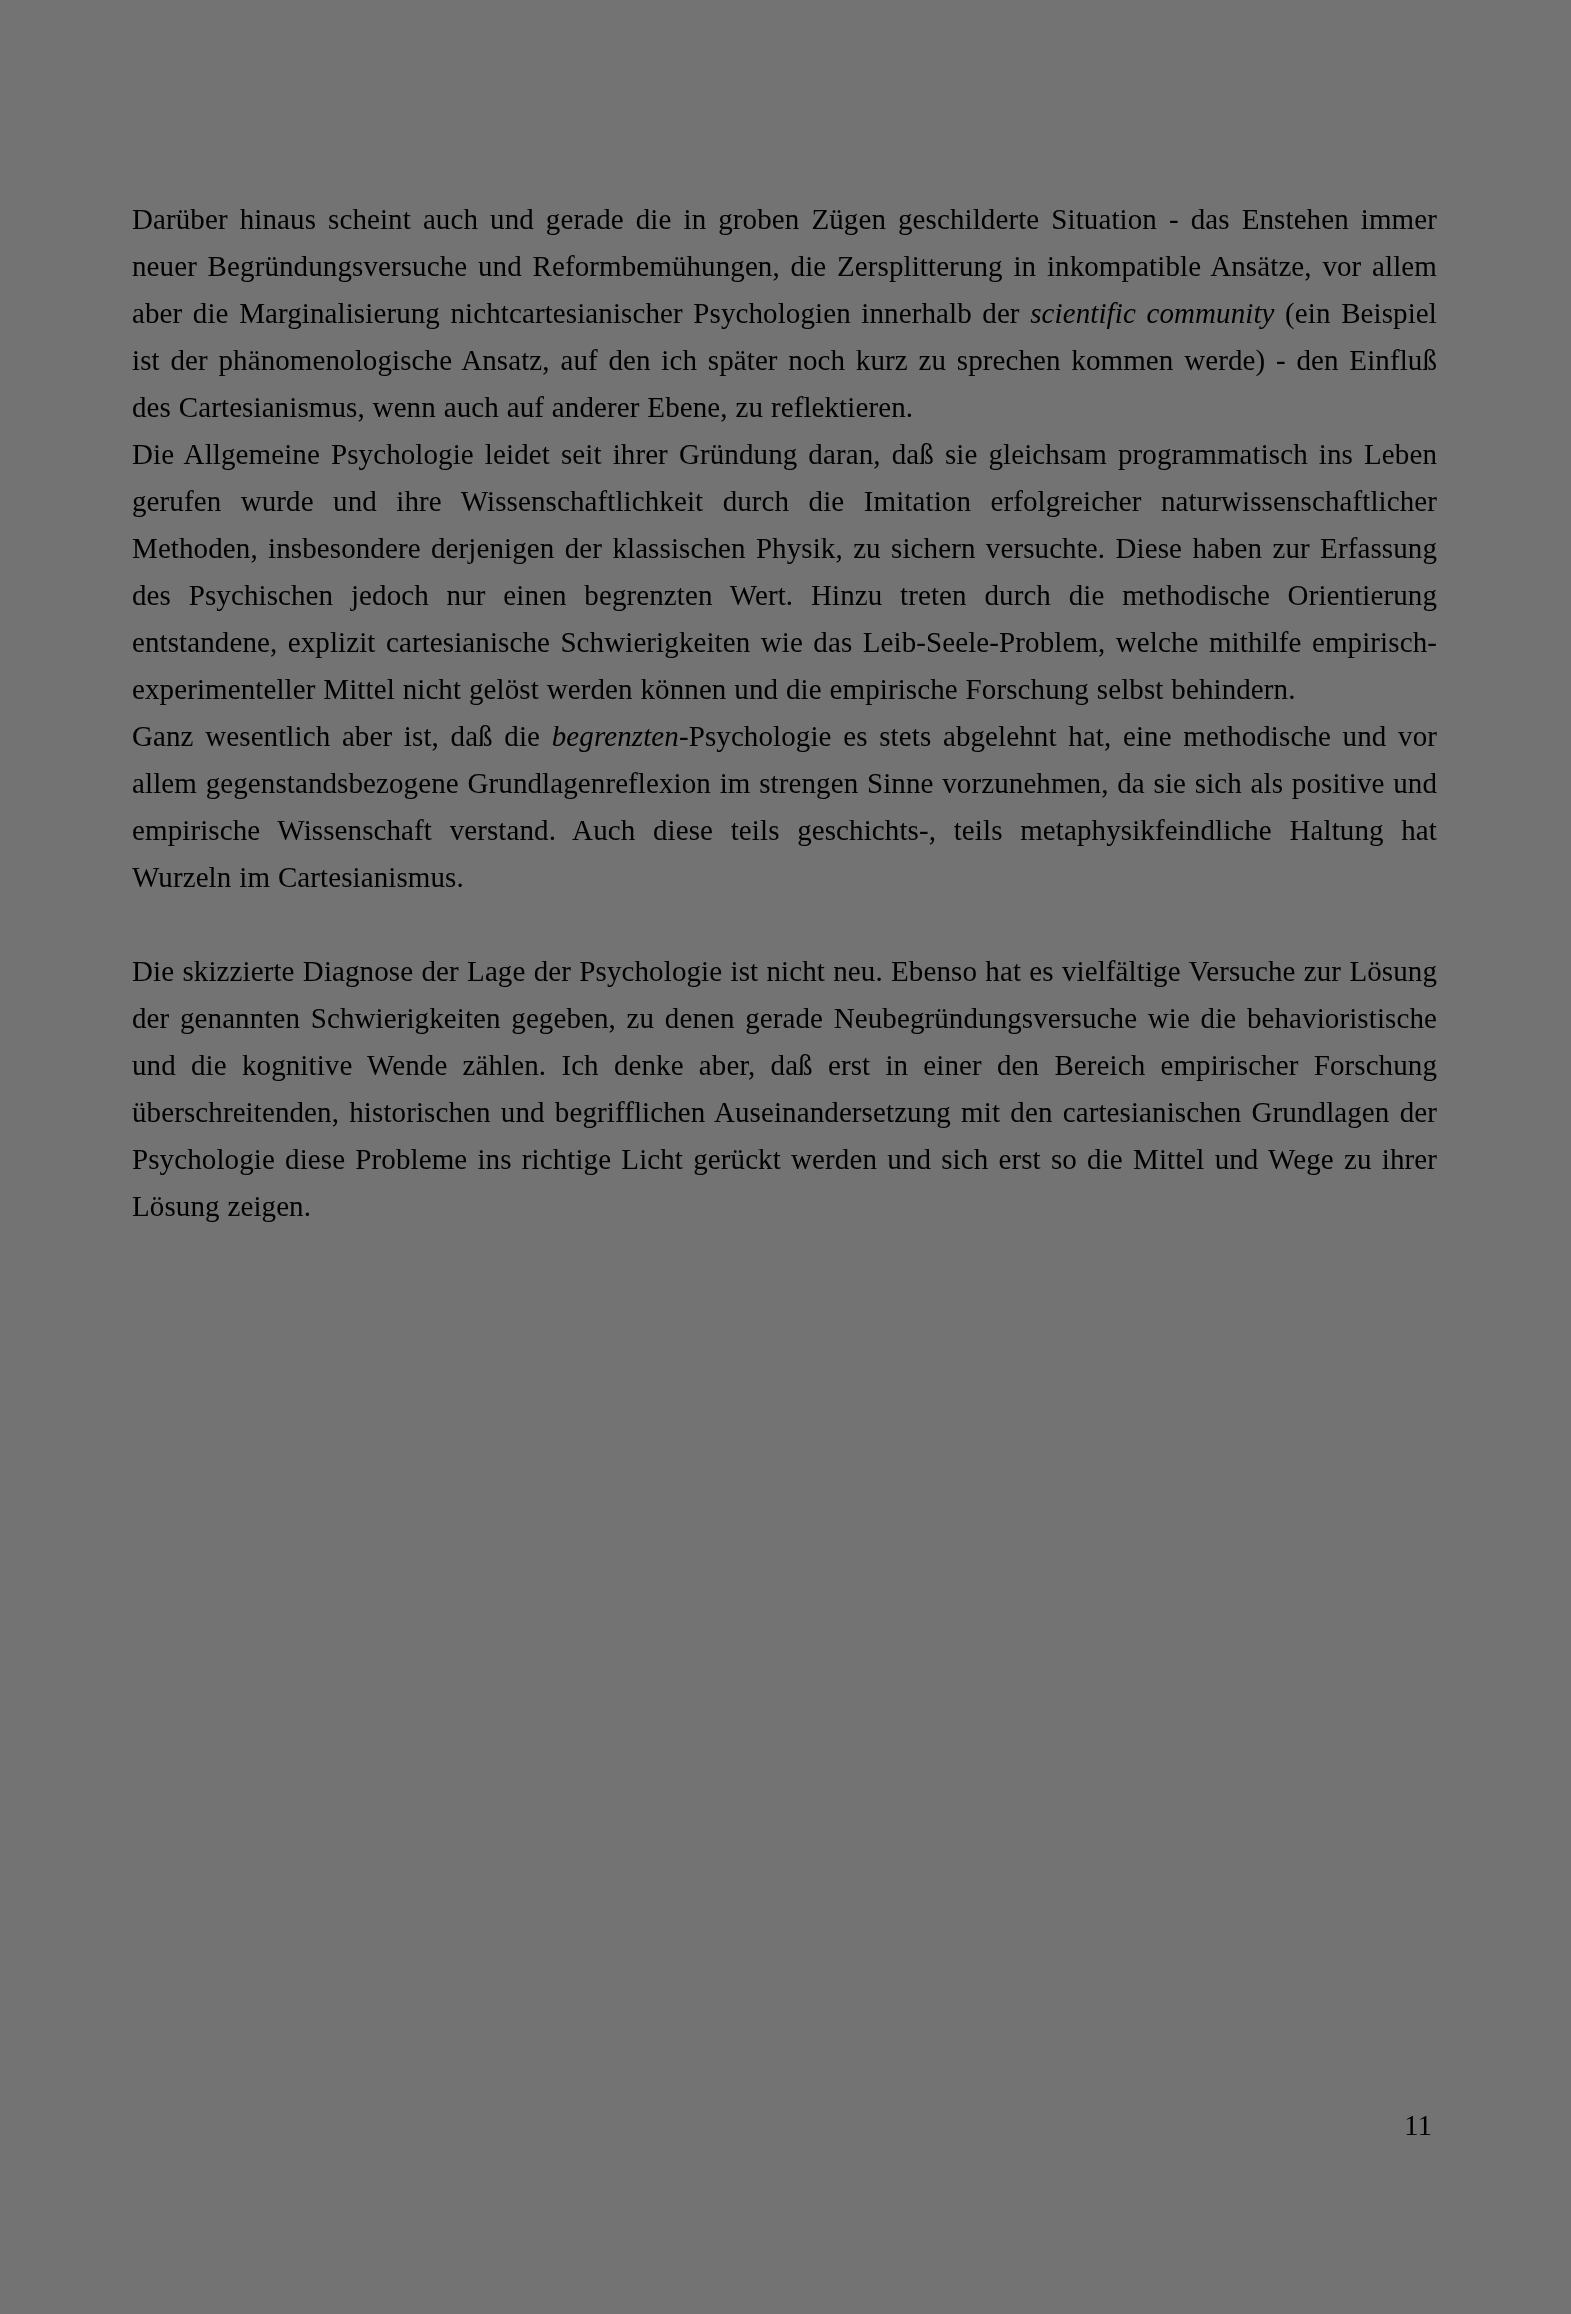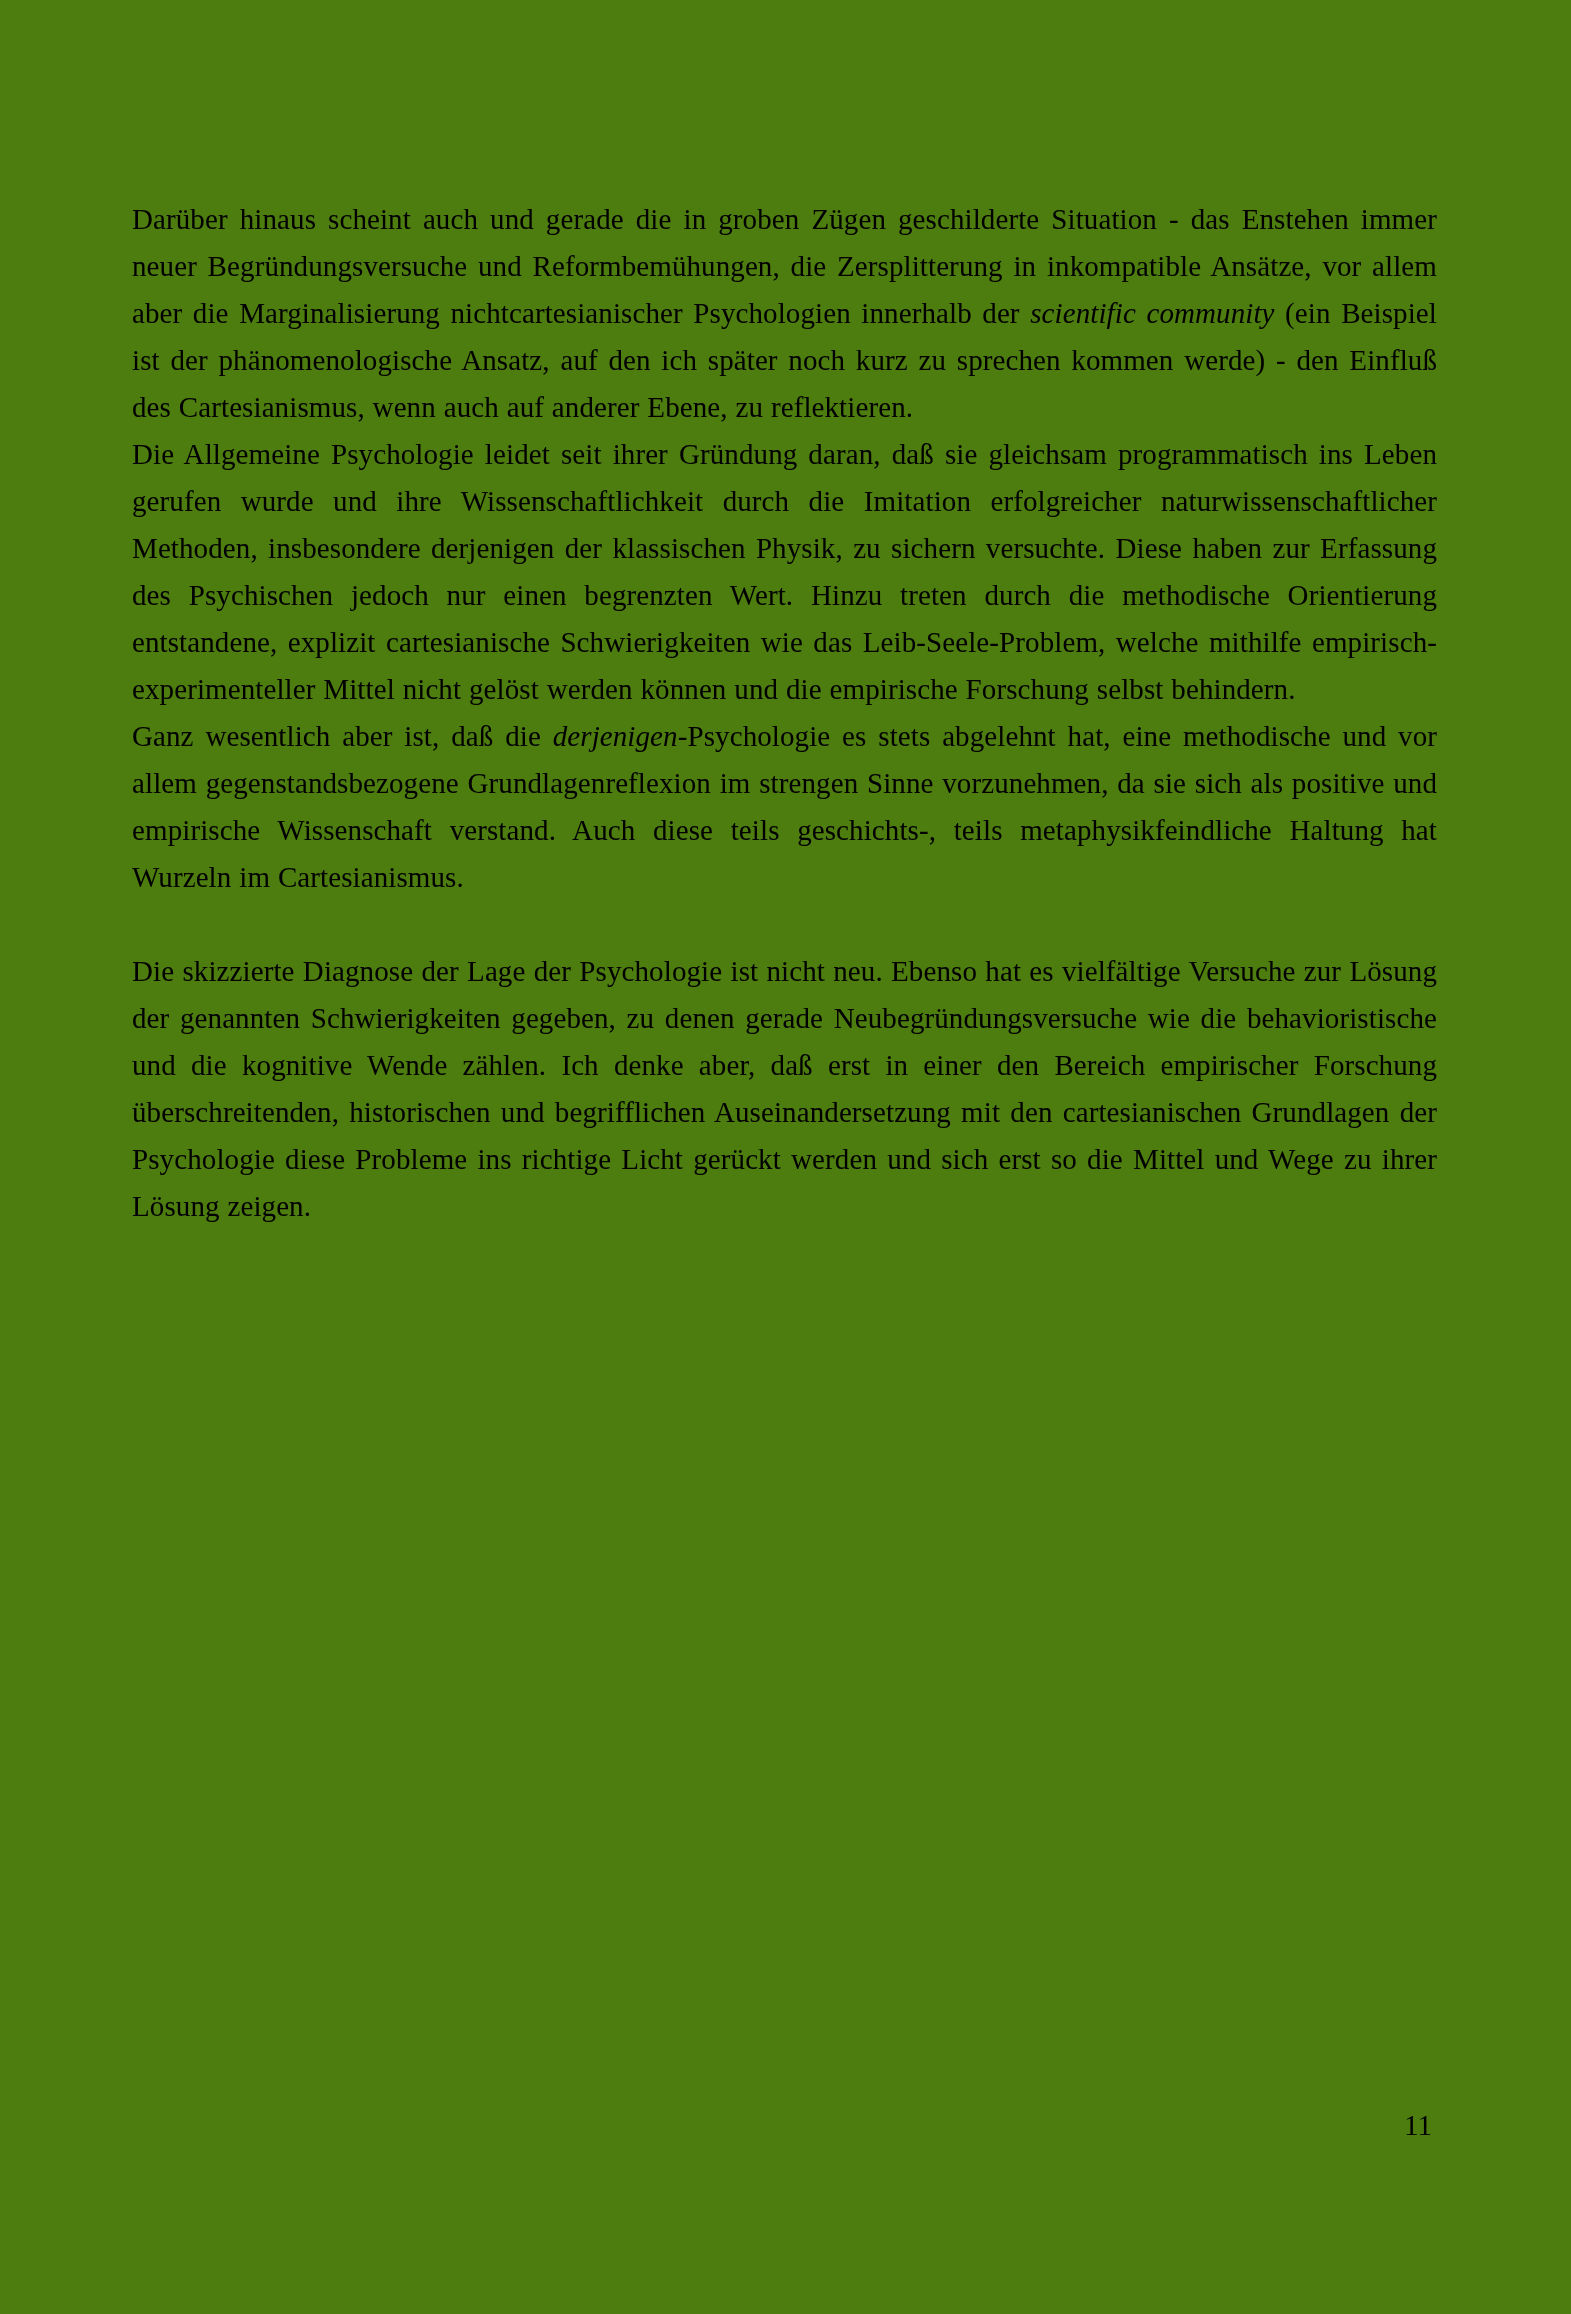--- a/index.html
+++ b/index.html
@@ -4,21 +4,21 @@
 <style>
   html, body {
     margin: 0;
     padding: 0;
     background: #ffffff;
   }
   .page {
     position: relative;
     width: 1571px;
     height: 2315px;
-    background: #4d7c0f;
+    background: #737373;
     margin: 0 auto;
     overflow: hidden;
     font-family: "Liberation Serif", "DejaVu Serif", serif;
     color: #000000;
   }
   .text-block {
     position: absolute;
     left: 132px;
     top: 196px;
     width: 1305px;
@@ -57,21 +57,21 @@
 
     <p>
       <span>Darüber hinaus scheint auch und gerade die in groben Zügen geschilderte Situation - das Enstehen immer neuer Begründungsversuche und Reformbemühungen, die Zersplitterung in inkompatible Ansätze, vor allem aber die Marginalisierung nichtcartesianischer Psychologien innerhalb der </span><span class="ital">scientific community</span><span> (ein Beispiel ist der phänomenologische Ansatz, auf den ich später noch kurz zu sprechen kommen werde) - den Einfluß des Cartesianismus, wenn auch auf anderer Ebene, zu reflektieren.</span>
     </p>
 
     <p>
       <span>Die Allgemeine Psychologie leidet seit ihrer Gründung daran, daß sie gleichsam programmatisch ins Leben gerufen wurde und ihre Wissenschaftlichkeit durch die Imitation erfolgreicher naturwissenschaftlicher Methoden, insbesondere derjenigen der klassischen Physik, zu sichern versuchte. Diese haben zur Erfassung des Psychischen jedoch nur einen begrenzten Wert. Hinzu treten durch die methodische Orientierung entstandene, explizit cartesianische Schwierigkeiten wie das Leib-Seele-Problem, welche mithilfe empirisch-experimenteller Mittel nicht gelöst werden können und die empirische Forschung selbst behindern.</span>
     </p>
 
     <p>
-      <span>Ganz wesentlich aber ist, daß die </span><span class="ital">derjenigen</span><span>-Psychologie es stets abgelehnt hat, eine methodische und vor allem gegenstandsbezogene Grundlagenreflexion im strengen Sinne vorzunehmen, da sie sich als positive und empirische Wissenschaft verstand. Auch diese teils geschichts-, teils metaphysikfeindliche Haltung hat Wurzeln im Cartesianismus.</span>
+      <span>Ganz wesentlich aber ist, daß die </span><span class="ital">begrenzten</span><span>-Psychologie es stets abgelehnt hat, eine methodische und vor allem gegenstandsbezogene Grundlagenreflexion im strengen Sinne vorzunehmen, da sie sich als positive und empirische Wissenschaft verstand. Auch diese teils geschichts-, teils metaphysikfeindliche Haltung hat Wurzeln im Cartesianismus.</span>
     </p>
 
     <p class="para-gap">
       <span>Die skizzierte Diagnose der Lage der Psychologie ist nicht neu. Ebenso hat es vielfältige Versuche zur Lösung der genannten Schwierigkeiten gegeben, zu denen gerade Neubegründungsversuche wie die behavioristische und die kognitive Wende zählen. Ich denke aber, daß erst in einer den Bereich empirischer Forschung überschreitenden, historischen und begrifflichen Auseinandersetzung mit den cartesianischen Grundlagen der Psychologie diese Probleme ins richtige Licht gerückt werden und sich erst so die Mittel und Wege zu ihrer Lösung zeigen.</span>
     </p>
 
   </div>
 
   <div class="page-number">11</div>
 

